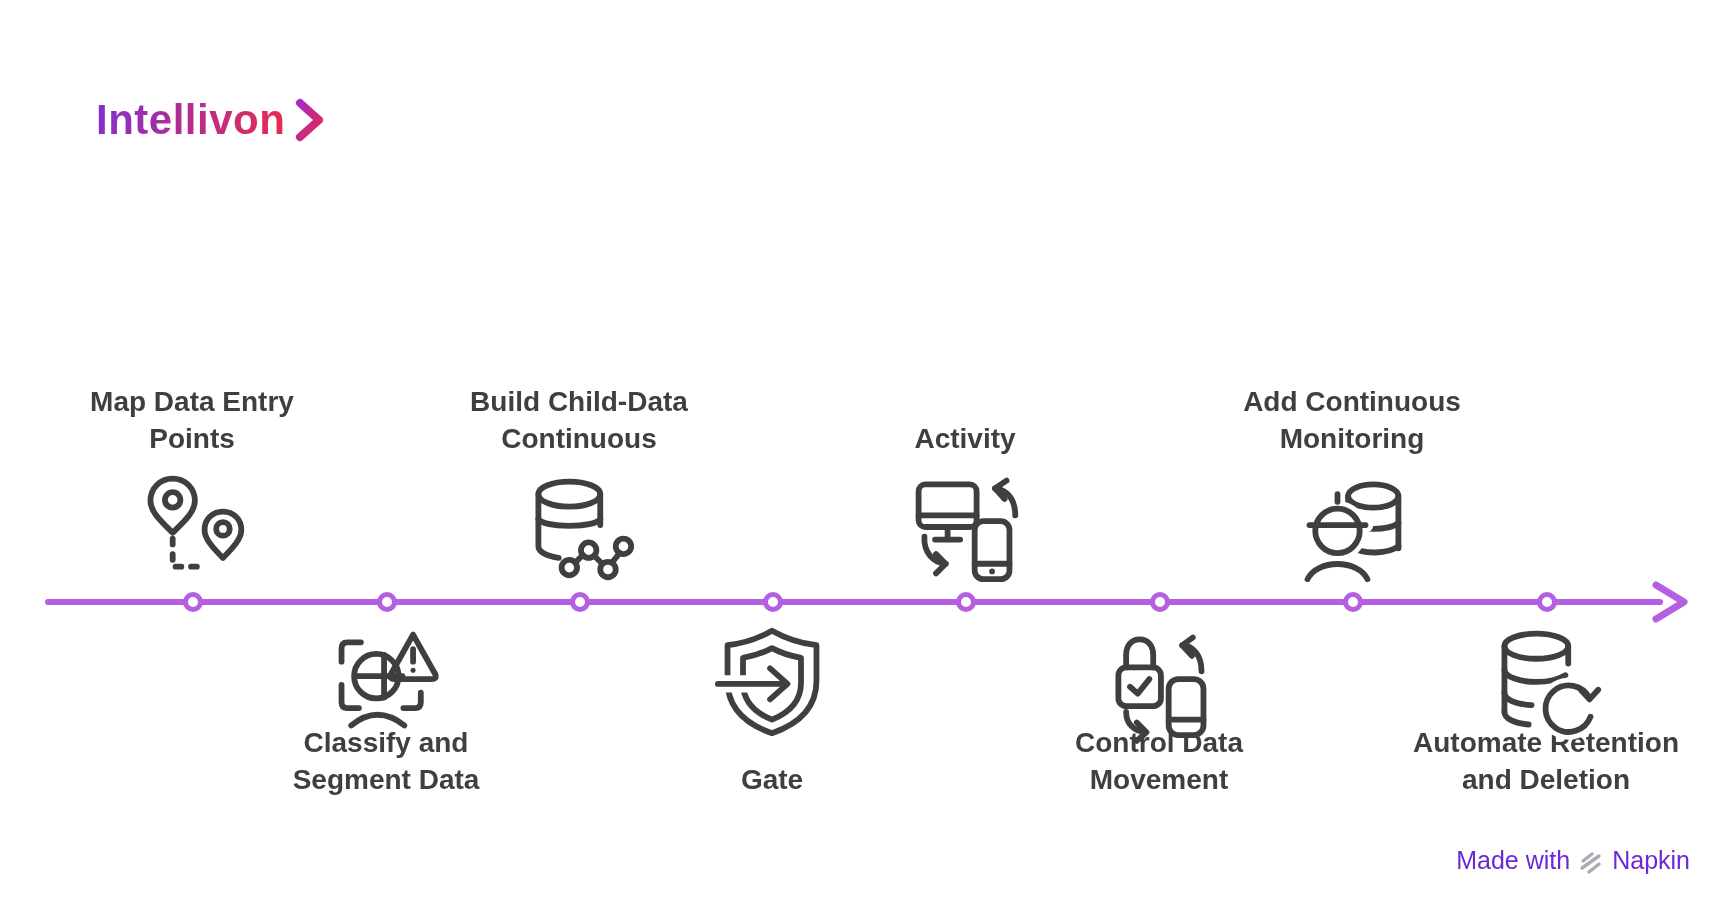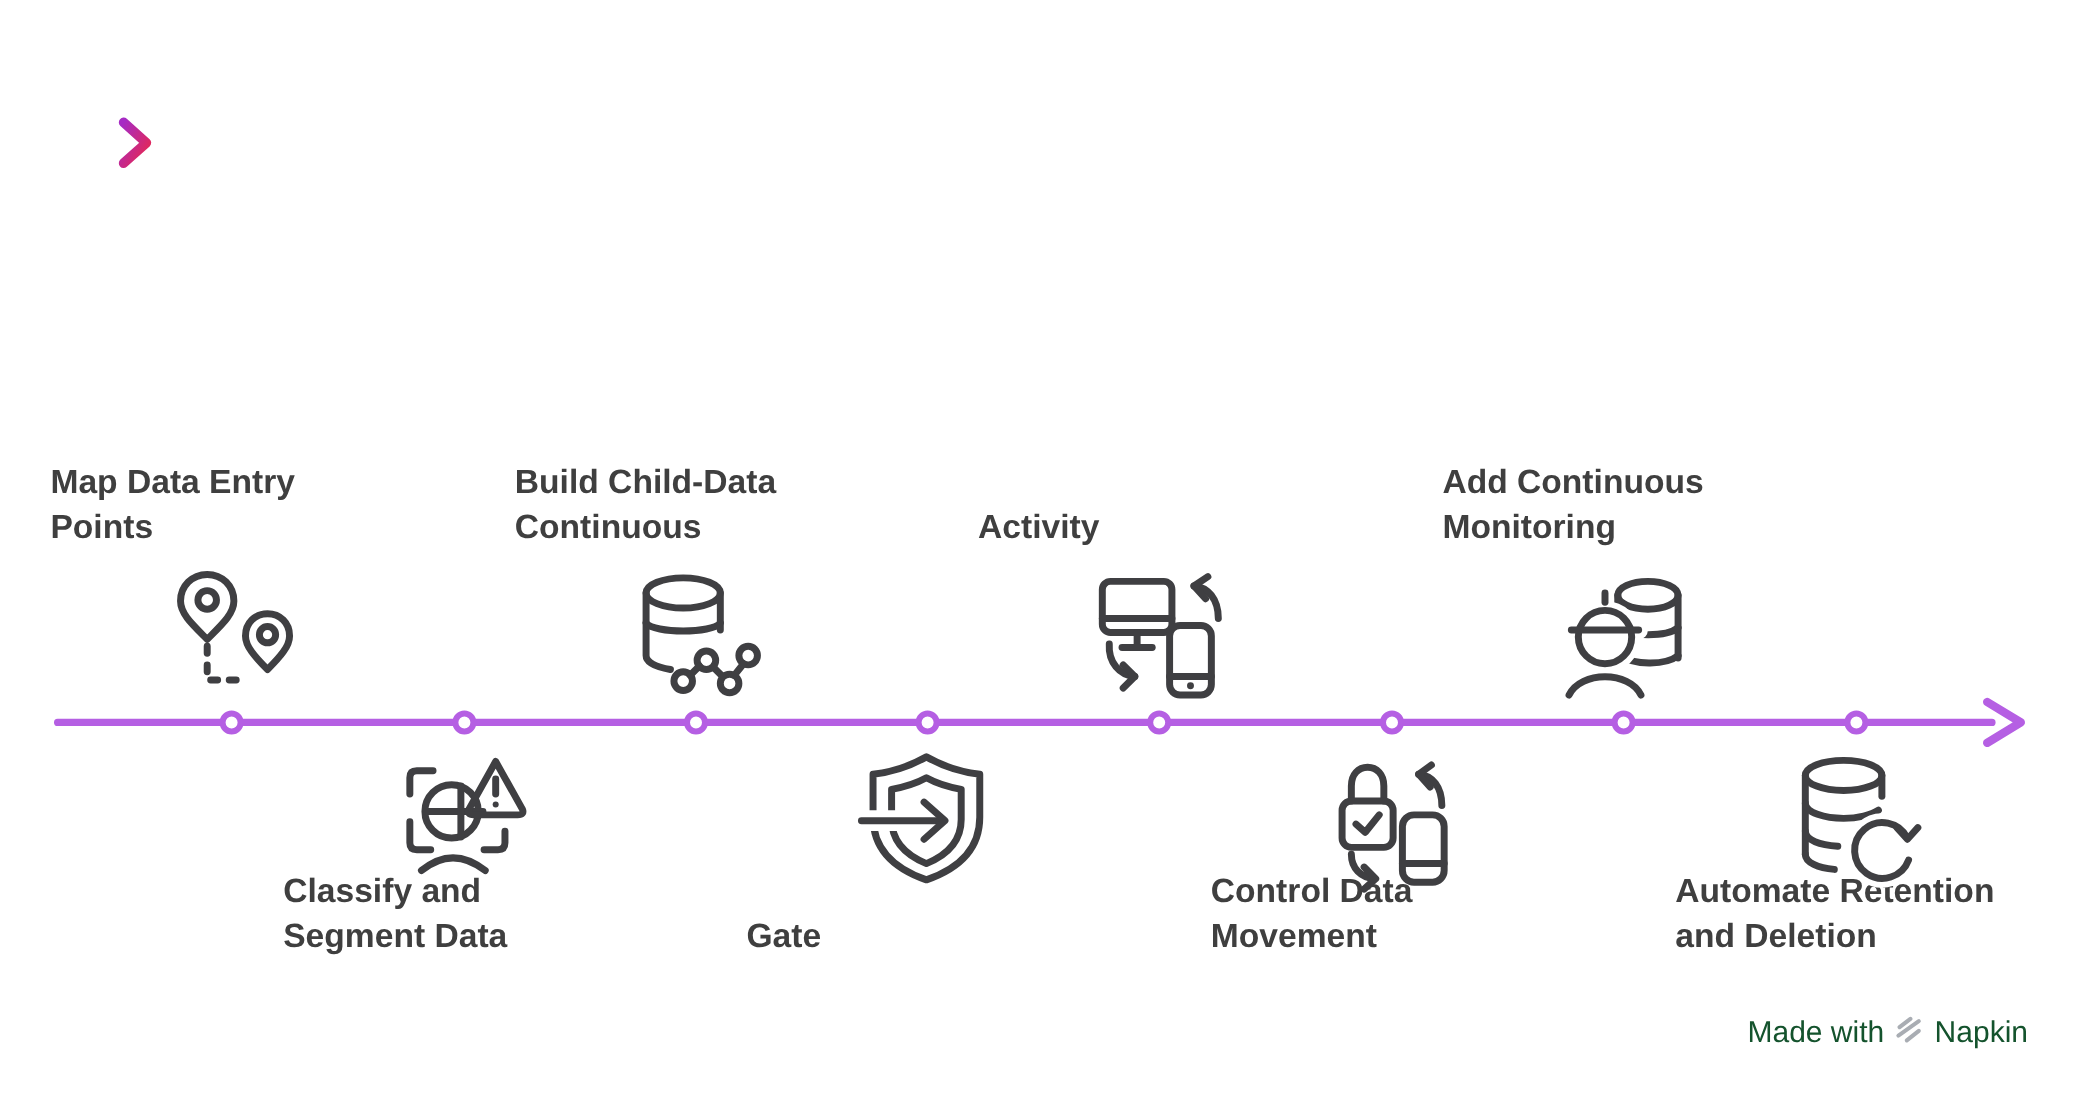--- a/index.html
+++ b/index.html
@@ -28,41 +28,42 @@
     background:#b55fe3;
   }
   .tl-arrow { position:absolute; left:1642px; top:577px; }
   .tl-node {
     position:absolute; top:592px;
     width:20px; height:20px; border-radius:50%;
     background:#ffffff; border:5px solid #b55fe3;
   }
   
   .m-label {
-    position:absolute; width:300px; 
+    position:absolute; width:300px; text-align:center;
     font-size:28px; font-weight:bold; line-height:37px;
     color:#3f3f3f;
   }
   .m-label.above { top:383px; }
   .m-label.below { top:724px; }
   .icon-box { position:absolute; width:116px; height:122px; }
   .icon-box.above { top:466px; }
   .icon-box.below { top:620px; }
   .icon-box svg { width:116px; height:122px; overflow:visible; }
   
   .credit {
     position:absolute; right:38px; top:846px;
-    display:flex; align-items:flex-start; gap:9px;
-    font-size:25px; color:#14532d; font-weight:400;
+    display:flex; align-items:flex-end; gap:9px;
+    font-size:25px; color:#6d28d9; font-weight:400;
   }
 </style>
 </head>
 <body>
 
 <div class="logo">
+  <span class="logo-text">Intellivon</span>
   <svg width="34" height="46" viewBox="0 0 34 46">
     <defs>
       <linearGradient id="lg" x1="0" y1="0" x2="1" y2="1">
         <stop offset="0" stop-color="#a62bc4"></stop>
           <stop offset="1" stop-color="#e8274e"></stop>
       </linearGradient>
     </defs>
     <polyline points="7,6 26,23 7,40" fill="none" stroke="url(#lg)" stroke-width="8" stroke-linecap="round" stroke-linejoin="round"></polyline>
   </svg>
 </div>

